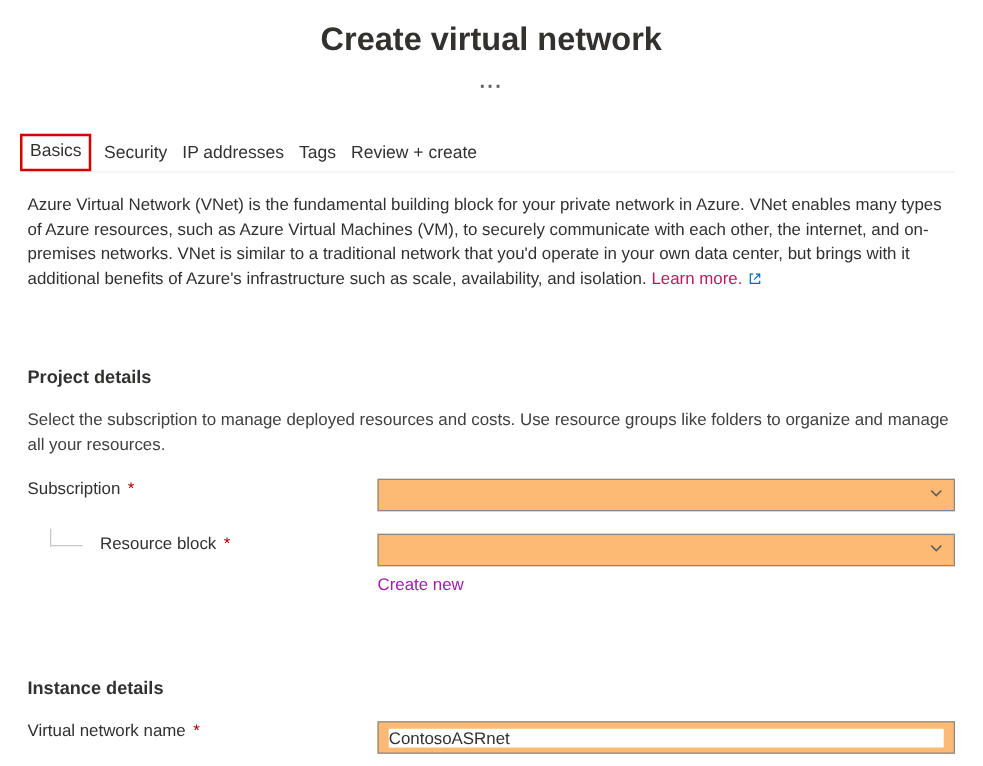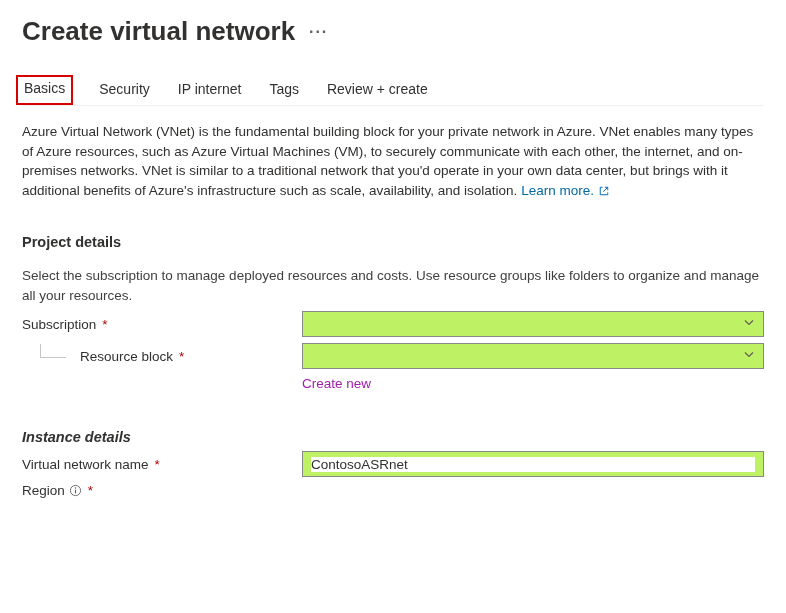--- a/index.html
+++ b/index.html
@@ -11,32 +11,33 @@
       width: 786px;
       font-size: 14px;
     }
     .page-title {
       font-size: 26px;
       font-weight: 600;
       color: #323130;
       display: flex;
       align-items: center;
       gap: 14px;
+      flex-direction: column;
     }
     .ellipsis {
       font-size: 16px;
       color: #605e5c;
       letter-spacing: 1px;
       cursor: pointer;
     }
     .tabs {
       margin-top: 30px;
       border-bottom: 1px solid #f0f0f0;
       display: flex;
-      gap: 24px;
+      gap: 8px;
     }
     .tab {
       padding: 4px 2px 8px 2px;
       font-size: 14px;
       color: #323130;
       cursor: pointer;
       position: relative;
     }
     .tab.active {
       font-weight: 400;
@@ -47,44 +48,44 @@
       margin-top: -2px;
       margin-left: -6px;
     }
     .intro-text {
       margin-top: 16px;
       font-size: 13.5px;
       line-height: 1.45;
       color: #323130;
     }
     .learn-more {
-      color: #0369a1;
+      color: #be185d;
       text-decoration: none;
       cursor: pointer;
     }
     .external-icon {
       display: inline-block;
       vertical-align: -2px;
     }
     .section-heading {
       font-weight: 700;
       font-size: 14.5px;
       color: #323130;
-      margin-top: 32px;
+      margin-top: 60px;
     }
     .section-subtitle {
       margin-top: 16px;
       font-size: 13.5px;
       line-height: 1.45;
       color: #404040;
     }
     .form-row {
       display: flex;
-      align-items: center;
-      margin-top: 6px;
+      align-items: flex-start;
+      margin-top: 18px;
     }
     .form-label-col {
       width: 280px;
       font-size: 13.5px;
       color: #323130;
       display: flex;
       align-items: center;
       gap: 4px;
     }
     .form-input-col {
@@ -94,21 +95,21 @@
     .required {
       color: #a80000;
       margin-left: 2px;
     }
     .select-field, .text-field {
       width: 100%;
       height: 26px;
       border: 1px solid #8a8886;
       font-size: 13.5px;
       padding: 0 8px;
-      background: #bef264;
+      background: #fdba74;
       font-family: inherit;
       color: #323130;
       outline: none;
       position: relative;
       display: flex;
       align-items: center;
       cursor: pointer;
     }
     .select-field .chevron {
       position: absolute;
@@ -147,36 +148,35 @@
     .create-new {
       color: #a21caf;
       font-size: 13.5px;
       cursor: pointer;
     }
     .info-icon {
       display: inline-flex;
       align-items: center;
     }
     .section-heading.instance {
-      margin-top: 38px;
-      font-style: italic;
+      margin-top: 68px;
     }
   </style>
 </head>
 <body>
 
 <div class="page-title">
   <span>Create virtual network</span>
   <span class="ellipsis">···</span>
 </div>
 
 <div class="tabs">
   <div class="tab active highlighted">Basics</div>
   <div class="tab">Security</div>
-  <div class="tab">IP internet</div>
+  <div class="tab">IP addresses</div>
   <div class="tab">Tags</div>
   <div class="tab">Review + create</div>
 </div>
 
 <div class="intro-text">
   <span>Azure Virtual Network (VNet) is the fundamental building block for your private network in Azure. VNet enables many types of Azure resources, such as Azure Virtual Machines (VM), to securely communicate with each other, the internet, and on-premises networks. VNet is similar to a traditional network that you'd operate in your own data center, but brings with it additional benefits of Azure's infrastructure such as scale, availability, and isolation.</span>
   <a class="learn-more">
     <span>Learn more.</span>
     <span class="external-icon">
       <svg width="12" height="12" viewBox="0 0 16 16" fill="none">

